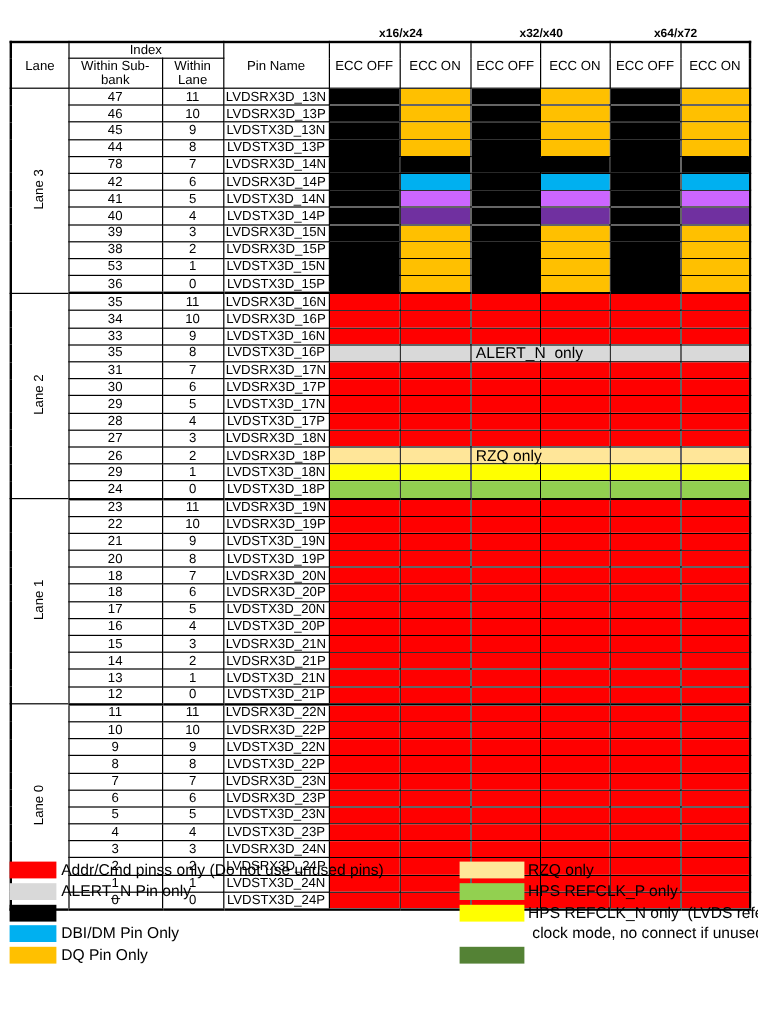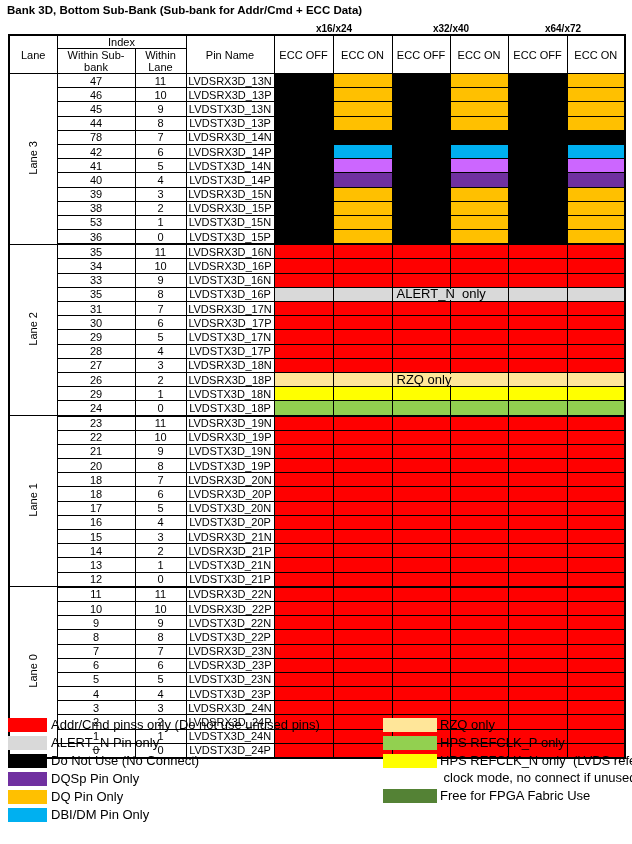--- a/index.html
+++ b/index.html
@@ -36,21 +36,20 @@
   .legend-left  .leg-swatch { width:39px; height:14px; flex:0 0 39px; }
   .legend-right .leg-swatch { width:54px; height:14px; flex:0 0 54px; }
   .leg-text { margin-left:4px; font-size:13px; line-height:17px; margin-top:-2px; white-space:pre; }
   .legend-right .leg-text { margin-left:3px; }
 </style>
 </head>
 <body>
 
 <div class="page">
 
-  <div class="title">Bank 3D, Bottom Sub-Bank (Sub-bank for Addr/Cmd + ECC Data)</div>
 
   <div class="grouplab gl0">x16/x24</div>
   <div class="grouplab gl1">x32/x40</div>
   <div class="grouplab gl2">x64/x72</div>
 
   <table class="pins">
     <colgroup>
       <col style="width:48px">
         <col style="width:78px">
         <col style="width:51px">
@@ -631,47 +630,41 @@
       <div class="leg-item">
         <div class="leg-swatch" style="background: rgb(255, 0, 0);"></div>
         <div class="leg-text">Addr/Cmd pinss only (Do not use unused pins)</div>
       </div>
       <div class="leg-item">
         <div class="leg-swatch" style="background: rgb(217, 217, 217);"></div>
         <div class="leg-text">ALERT_N Pin only</div>
       </div>
       <div class="leg-item">
         <div class="leg-swatch" style="background: rgb(0, 0, 0);"></div>
-        <div class="leg-text">Do Not Use (No Connect)</div>
-      </div>
-      <div class="leg-item">
-        <div class="leg-swatch" style="background: rgb(112, 48, 160);"></div>
-        <div class="leg-text">DQSp Pin Only</div>
+      </div>
+      <div class="leg-item">
+        <div class="leg-swatch" style="background: rgb(0, 176, 240);"></div>
+        <div class="leg-text">DBI/DM Pin Only</div>
       </div>
       <div class="leg-item">
         <div class="leg-swatch" style="background: rgb(255, 192, 0);"></div>
         <div class="leg-text">DQ Pin Only</div>
       </div>
-      <div class="leg-item">
-        <div class="leg-swatch" style="background: rgb(0, 176, 240);"></div>
-        <div class="leg-text">DBI/DM Pin Only</div>
-      </div>
     </div>
   <div class="legend legend-right" id="legend-right">
       <div class="leg-item">
         <div class="leg-swatch" style="background: rgb(255, 230, 153);"></div>
         <div class="leg-text">RZQ only</div>
       </div>
       <div class="leg-item">
         <div class="leg-swatch" style="background: rgb(146, 208, 80);"></div>
         <div class="leg-text">HPS REFCLK_P only</div>
       </div>
       <div class="leg-item">
         <div class="leg-swatch" style="background: rgb(255, 255, 0);"></div>
         <div class="leg-text">HPS REFCLK_N only  (LVDS reference<br> clock mode, no connect if unused)</div>
       </div>
       <div class="leg-item">
         <div class="leg-swatch" style="background: rgb(84, 130, 53);"></div>
-        <div class="leg-text">Free for FPGA Fabric Use</div>
       </div>
     </div>
 
 </div>
 
 </body></html>

